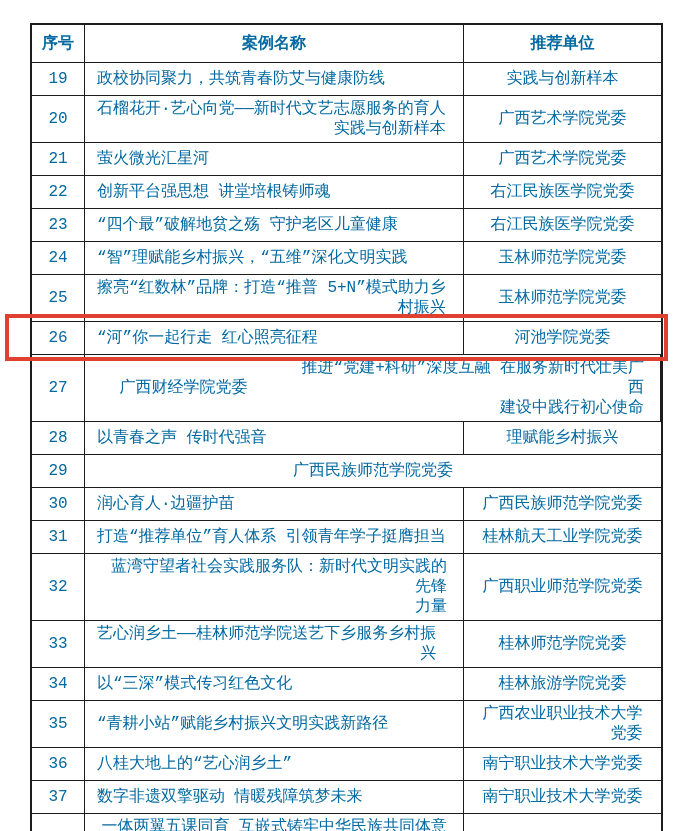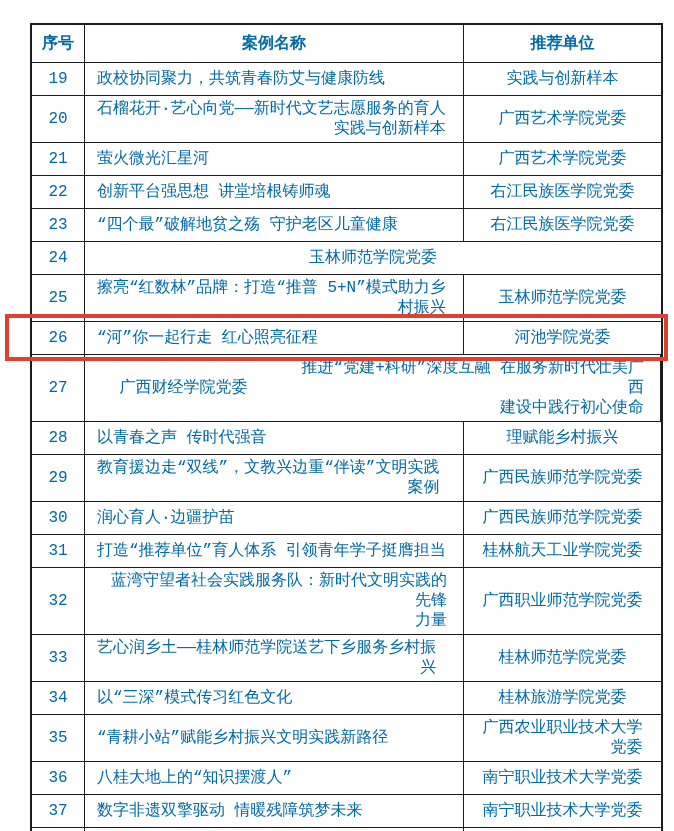--- a/index.html
+++ b/index.html
@@ -108,20 +108,21 @@
   </div>
 
   <div class="row">
     <div class="cell c-no">23</div>
     <div class="cell c-case">“四个最”破解地贫之殇 守护老区儿童健康</div>
     <div class="cell c-unit">右江民族医学院党委</div>
   </div>
 
   <div class="row">
     <div class="cell c-no">24</div>
+    <div class="cell c-case">“智”理赋能乡村振兴，“五维”深化文明实践</div>
     <div class="cell c-unit">玉林师范学院党委</div>
   </div>
 
   <div class="row">
     <div class="cell c-no">25</div>
     <div class="cell c-case">擦亮“红数林”品牌：打造“推普 5+N”模式助力乡
 村振兴</div>
     <div class="cell c-unit">玉林师范学院党委</div>
   </div>
 
@@ -140,22 +141,20 @@
   </div>
 
   <div class="row">
     <div class="cell c-no">28</div>
     <div class="cell c-case">以青春之声 传时代强音</div>
     <div class="cell c-unit">理赋能乡村振兴</div>
   </div>
 
   <div class="row">
     <div class="cell c-no">29</div>
-    <div class="cell c-case">教育援边走“双线”，文教兴边重“伴读”文明实践
-案例</div>
     <div class="cell c-unit">广西民族师范学院党委</div>
   </div>
 
   <div class="row">
     <div class="cell c-no">30</div>
     <div class="cell c-case">润心育人·边疆护苗</div>
     <div class="cell c-unit">广西民族师范学院党委</div>
   </div>
 
   <div class="row">
@@ -186,21 +185,21 @@
 
   <div class="row">
     <div class="cell c-no">35</div>
     <div class="cell c-case">“青耕小站”赋能乡村振兴文明实践新路径</div>
     <div class="cell c-unit">广西农业职业技术大学
 党委</div>
   </div>
 
   <div class="row">
     <div class="cell c-no">36</div>
-    <div class="cell c-case">八桂大地上的“知识摆渡人”</div>
+    <div class="cell c-case">八桂大地上的“艺心润乡土”</div>
     <div class="cell c-unit">南宁职业技术大学党委</div>
   </div>
 
   <div class="row">
     <div class="cell c-no">37</div>
     <div class="cell c-case">数字非遗双擎驱动 情暖残障筑梦未来</div>
     <div class="cell c-unit">南宁职业技术大学党委</div>
   </div>
 
   <div class="row">

